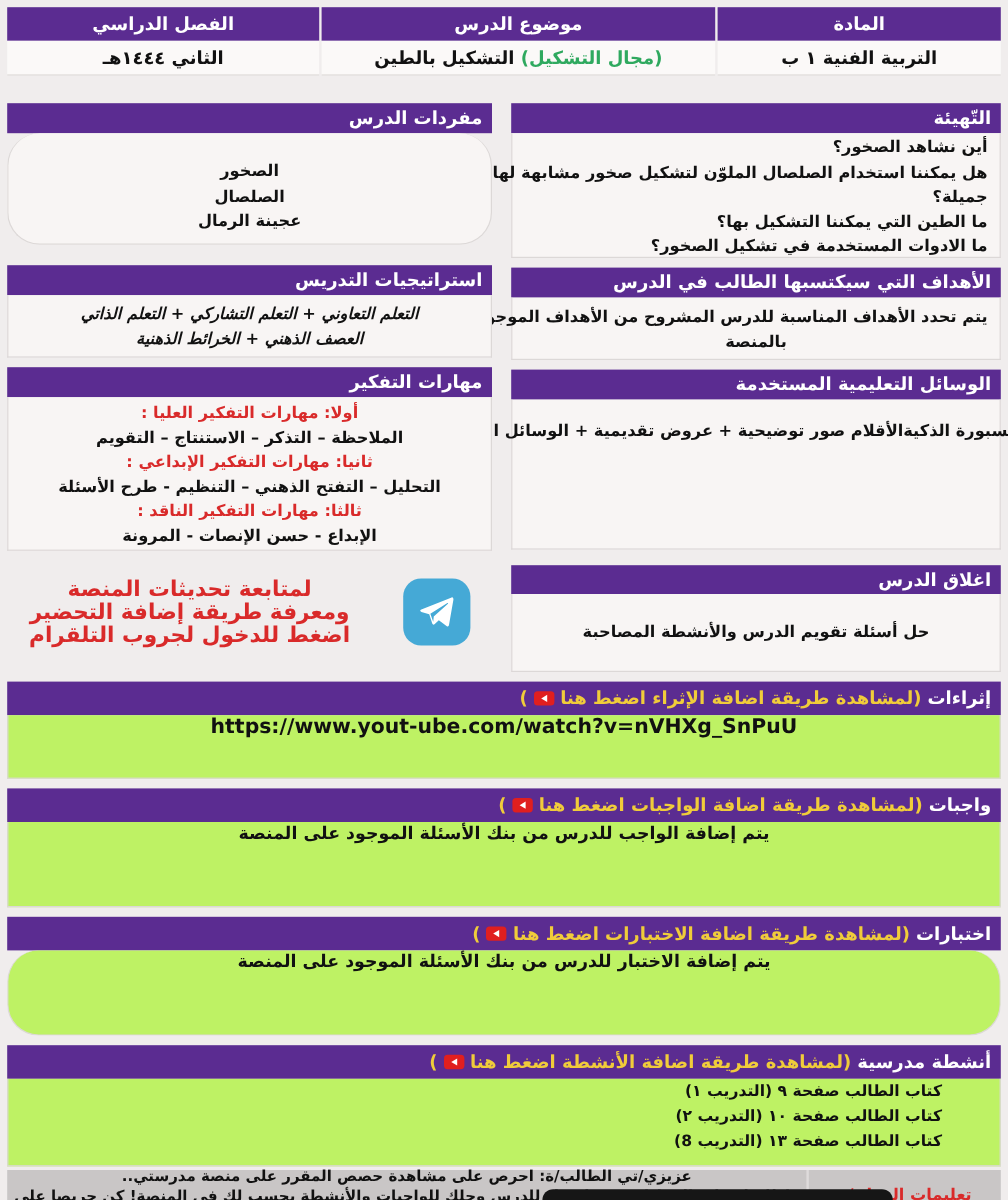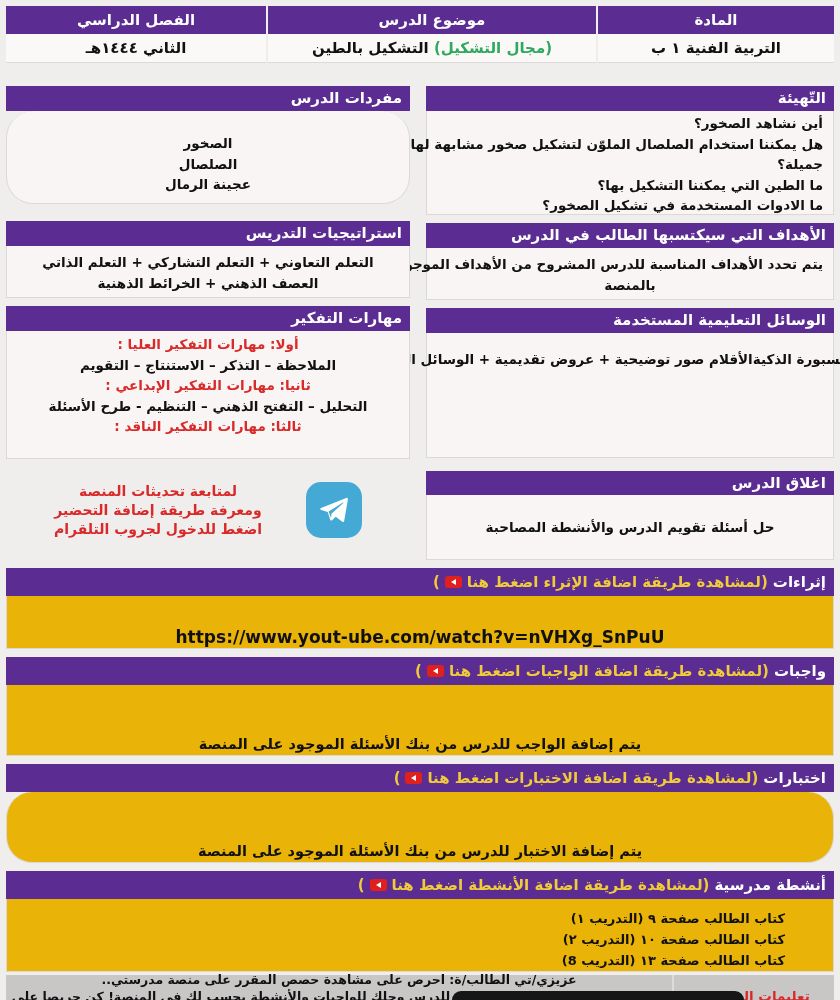--- a/index.html
+++ b/index.html
@@ -51,42 +51,42 @@
 
   
   .tg-row {
     margin-top:12px; height:78px;
     display:flex; align-items:center; justify-content:center; gap:44px;
   }
   .tg-icon {
     width:56px; height:56px; border-radius:15px; background:#45a9d6;
     display:flex; align-items:center; justify-content:center; flex:0 0 auto;
   }
-  .tg-text { color:#d92a2a; font-size:14px; text-align:center; line-height:19px; }
+  .tg-text { color:#d92a2a; font-size:18px; text-align:center; line-height:19px; }
 
   
   .wide { width:828px; margin:0 auto 8px; }
   .whead {
     background:#5b2c91; height:28px; padding:4px 8px 5px;
     font-size:15px; display:flex; align-items:center; gap:5px; white-space:nowrap;
   }
   .whead .sec-name { color:#fff; }
   .whead .sec-sub  { color:#f0cc3a; }
   .yt {
     display:inline-block; width:17px; height:12px; border-radius:3px;
     background:#e01f1f; position:relative; flex:0 0 auto;
   }
   .yt::after {
     content:""; position:absolute; left:6px; top:3px;
     border-top:3px solid transparent; border-bottom:3px solid transparent;
     border-right:5px solid #fff;
   }
   .wbody {
-    background:#eab308; border:1px solid #dcd8d7; border-top:none;
-    display:flex; flex-direction:column; justify-content:flex-end;
+    background:#bef264; border:1px solid #dcd8d7; border-top:none;
+    display:flex; flex-direction:column; justify-content:flex-start;
     font-size:14.5px; color:#111;
   }
   .url-line { direction:ltr; text-align:center; font-size:17px; letter-spacing:0; }
   .wline { line-height:21px; }
 
   
   .footer {
     width:828px; margin:3px auto 0; height:42px; background:#c9c6c6;
     display:flex; align-items:stretch;
   }
@@ -171,34 +171,35 @@
         <div class="phead">مفردات الدرس</div>
         <div class="pbody t-center" style="height:93px; padding-top:22px;border-radius:27px;">
           <div class="line">الصخور</div>
           <div class="line">الصلصال</div>
           <div class="line">عجينة الرمال</div>
         </div>
       </div>
 
       <div class="panel">
         <div class="phead">استراتيجيات التدريس</div>
-        <div class="pbody t-center" style="height:52px; padding-top:6px;">
+        <div class="pbody t-center" style="height:52px; padding-top:6px;font-style:italic;">
           <div class="line">التعلم التعاوني + التعلم التشاركي + التعلم الذاتي</div>
           <div class="line">العصف الذهني + الخرائط الذهنية</div>
         </div>
       </div>
 
       <div class="panel">
         <div class="phead">مهارات التفكير</div>
         <div class="pbody t-center" style="height:128px; padding-top:3px;">
           <div class="line red-line">أولا: مهارات التفكير العليا :</div>
           <div class="line">الملاحظة – التذكر – الاستنتاج – التقويم</div>
           <div class="line red-line">ثانيا: مهارات التفكير الإبداعي :</div>
           <div class="line">التحليل – التفتح الذهني – التنظيم - طرح الأسئلة</div>
           <div class="line red-line">ثالثا: مهارات التفكير الناقد :</div>
+          <div class="line">الإبداع - حسن الإنصات - المرونة</div>
         </div>
       </div>
 
       <div class="tg-row">
         <div class="tg-icon">
           <svg width="34" height="34" viewBox="0 0 24 24">
             <path fill="#ffffff" d="M21.5 3.2 2.9 10.6c-.9.36-.86 1.06.05 1.33l4.6 1.44 1.77 5.44c.27.74.8.84 1.32.37l2.55-2.33 4.72 3.47c.64.36 1.1.18 1.26-.6l2.6-14.9c.2-.96-.34-1.4-1.27-1.61zM8.2 13.1l9.8-6.2c.46-.28.9-.13.55.18l-8.34 7.55-.32 3.1-1.69-4.63z"></path>
           </svg>
         </div>
         <div class="tg-text">

